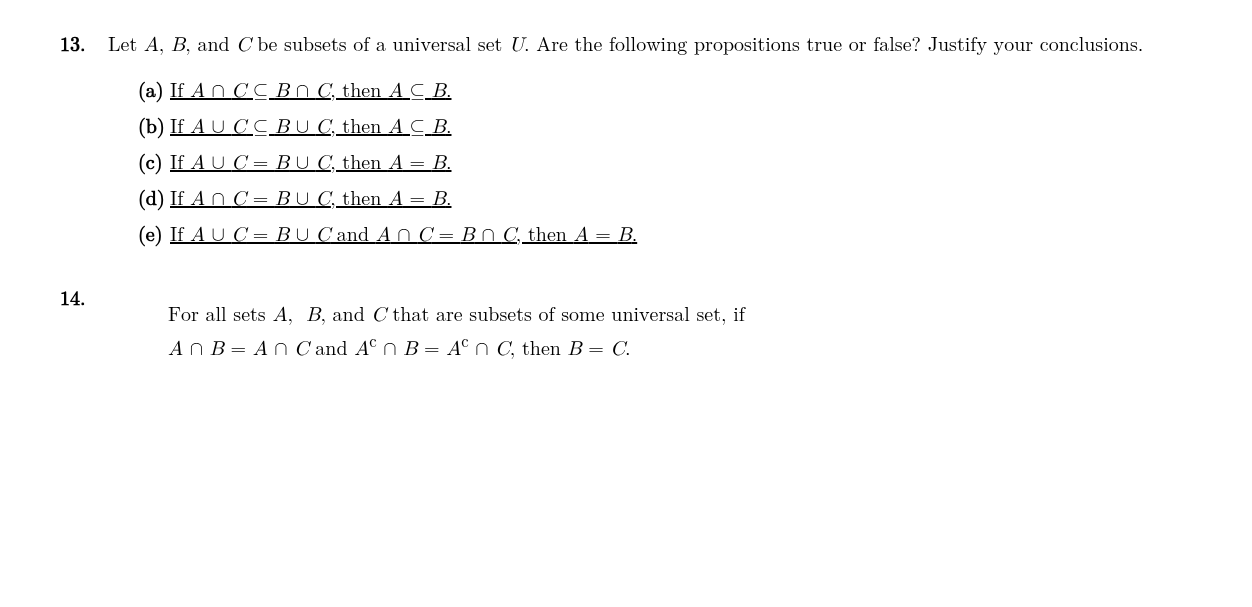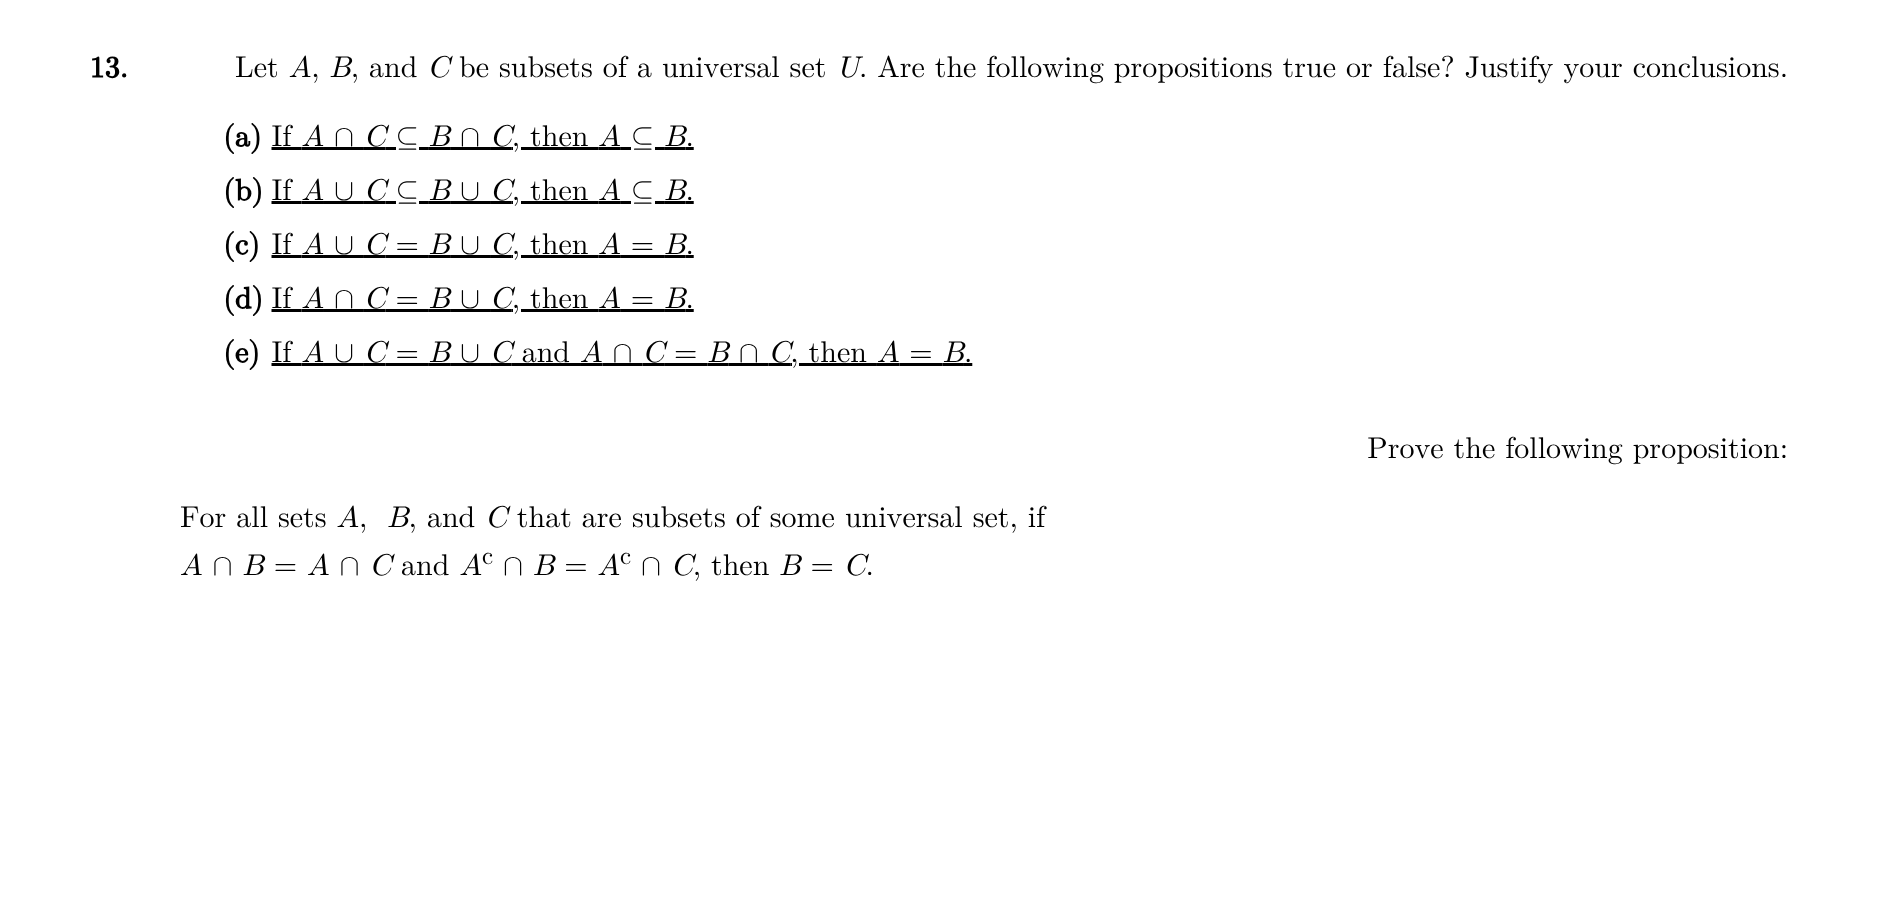--- a/index.html
+++ b/index.html
@@ -15,36 +15,34 @@
       line-height: 1.5;
       color: #000000;
       width: 1252px;
       min-height: 607px;
       padding: 30px 60px 30px 60px;
     }
 
     .problem {
       display: flex;
       margin-bottom: 28px;
-      gap: 11px;
     }
 
     .problem-number {
       font-weight: bold;
       min-width: 48px;
       flex-shrink: 0;
     }
 
     .problem-content {
       flex: 1;
     }
 
     .problem-text {
       margin-bottom: 16px;
-      text-align: right;
     }
 
     .sub-items {
       padding-left: 30px;
     }
 
     .sub-item {
       display: flex;
       align-items: baseline;
       margin-bottom: 6px;
@@ -114,24 +112,22 @@
         <div class="sub-content">
           If <em>A</em> ∪ <em>C</em> = <em>B</em> ∪ <em>C</em> and <em>A</em> ∩ <em>C</em> = <em>B</em> ∩ <em>C</em>, then <em>A</em> = <em>B</em>.
         </div>
       </div>
 
     </div>
   </div>
 </div>
 
 <div class="problem">
+  <div class="problem-number">14.</div>
   <div class="problem-content">
-    <div class="problem-text">
-      Prove the following proposition:
-    </div>
     <div class="problem14-indent">
       <div class="problem14-text">
         For all sets <em>A</em>,&nbsp; <em>B</em>, and <em>C</em> that are subsets of some universal set, if<br>
         <em>A</em> ∩ <em>B</em> = <em>A</em> ∩ <em>C</em> and <em>A</em><sup>c</sup> ∩ <em>B</em> = <em>A</em><sup>c</sup> ∩ <em>C</em>, then <em>B</em> = <em>C</em>.
       </div>
     </div>
   </div>
 </div>
 
 </body></html>

